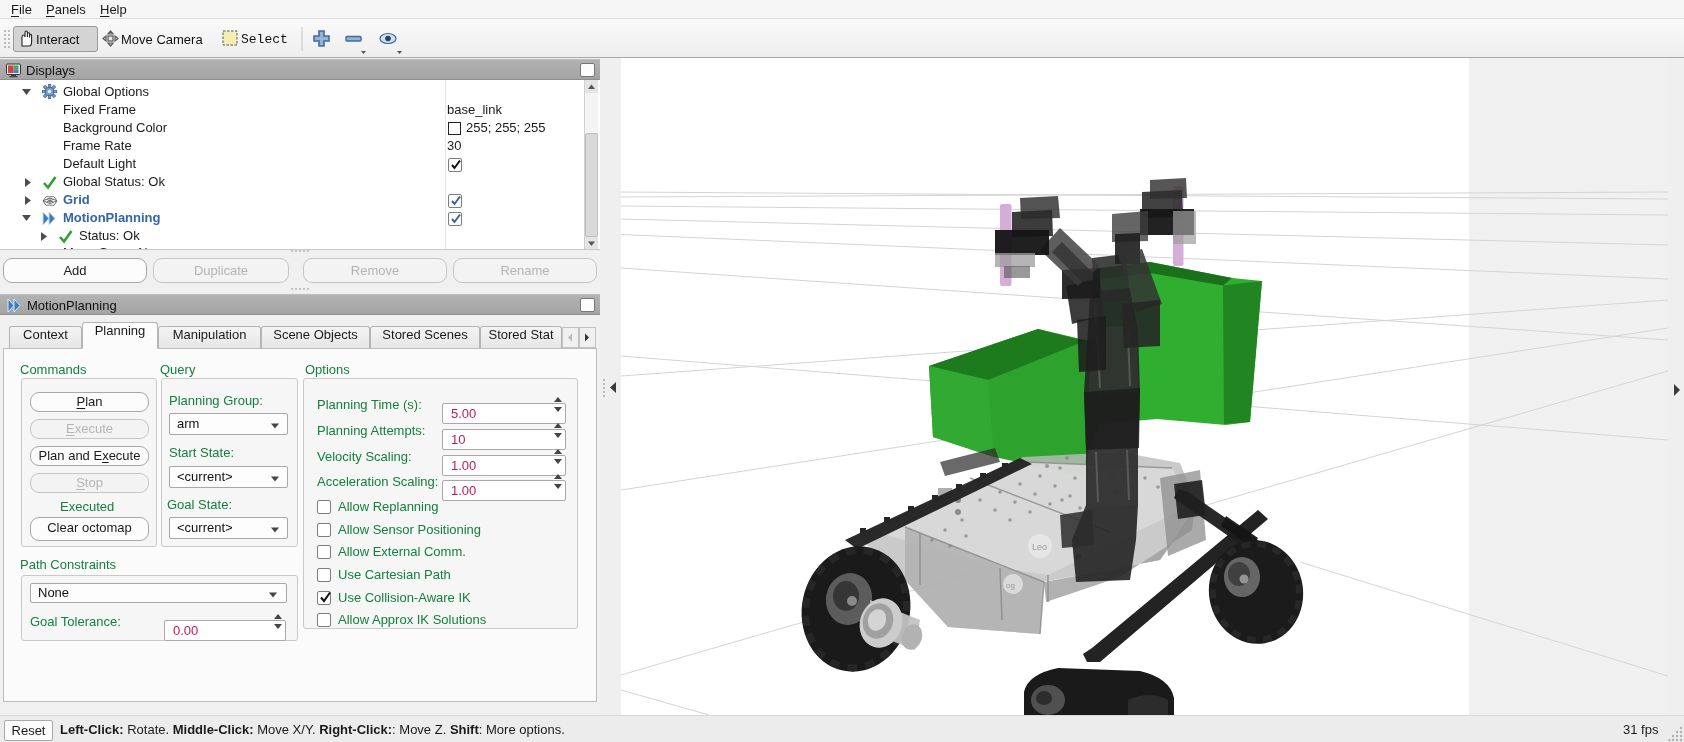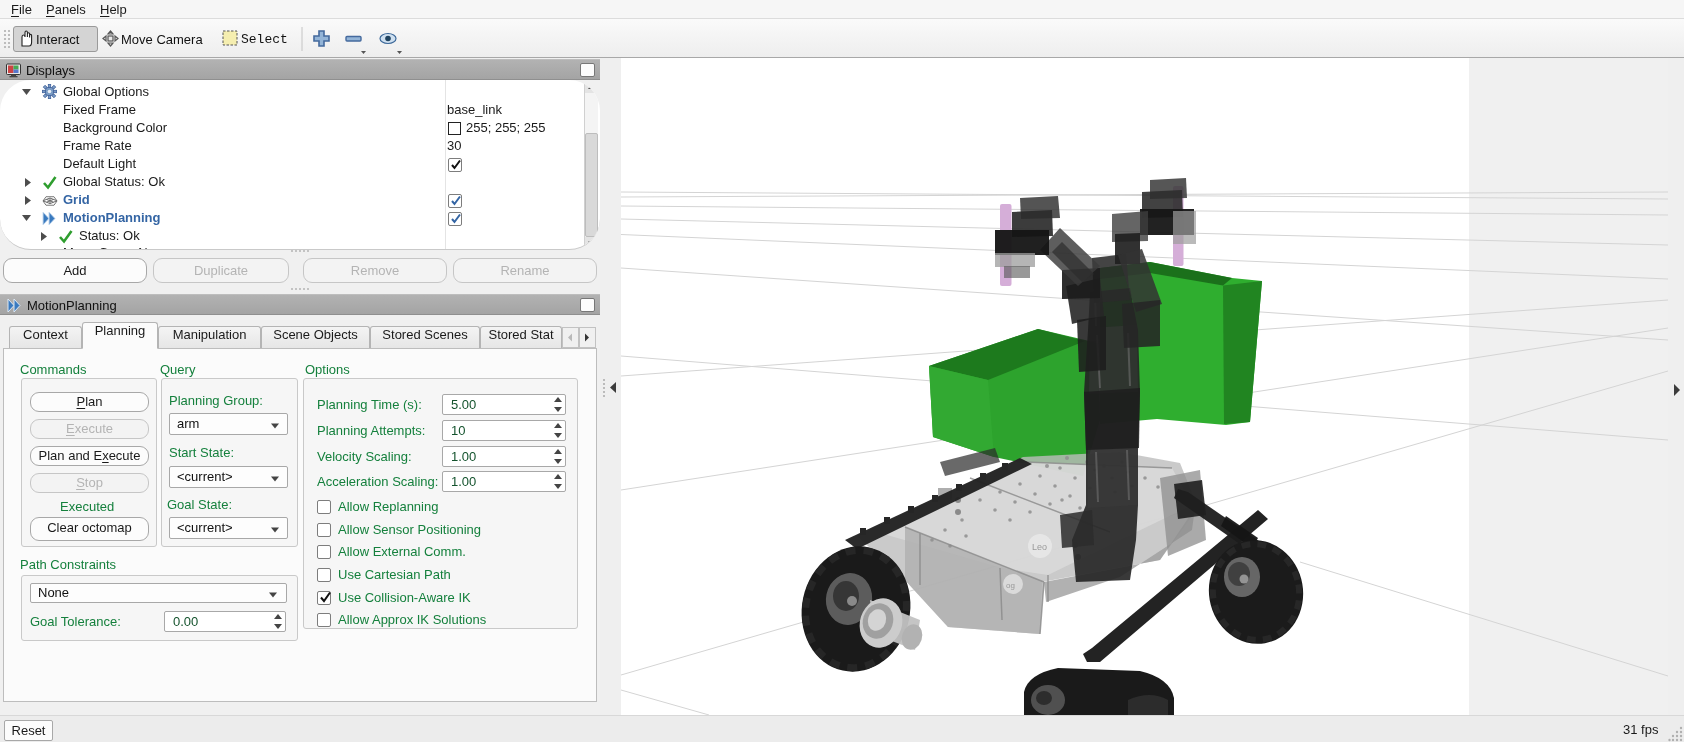--- a/index.html
+++ b/index.html
@@ -11,21 +11,21 @@
 .tbtext { font-size:13px; color:#111; }
 #btn-interact { position:absolute; left:13px; top:7px; width:85px; height:26px; background:#d4d4d4; border:1px solid #9a9a9a; border-radius:3px; }
 .ttl { background:linear-gradient(#b2b2b2,#a4a4a4); border-top:1px solid #bdbdbd; border-bottom:1px solid #8f8f8f; font-size:13px; color:#111; }
 .floatbox { position:absolute; width:15px; height:14px; background:#fcfcfc; border:1px solid #777; border-radius:2px; }
 .btn { position:absolute; background:#fcfcfc; border:1px solid #a8a8a8; border-radius:9px; font-size:13px; color:#1a1a1a; text-align:center; }
 .btn.dis { background:#f3f3f3; border-color:#c6c6c6; color:#b4b4b4; }
 .treelabel { position:absolute; font-size:13px; color:#1a1a1a; white-space:nowrap; }
 .blue { color:#3465a4; font-weight:bold; }
 .cb { position:absolute; width:14px; height:14px; background:#fff; border:1px solid #7d7d7d; border-radius:2px; }
 .combo { position:absolute; background:#fdfdfd; border:1px solid #a8a8a8; border-radius:2px; font-size:13px; color:#111; white-space:nowrap; }
-.spin { position:absolute; background:#fff; border:1px solid #a8a8a8; border-radius:2px; font-size:13px; color:#14532d; }
+.spin { position:absolute; background:#fff; border:1px solid #a8a8a8; border-radius:2px; font-size:13px; color:#be185d;margin-top:9px; }
 .gbox { position:absolute; background:#f6f6f6; border:1px solid #c9c9c9; border-radius:3px; }
 .glabel { position:absolute; font-size:13px; color:#15803d; white-space:nowrap; }
 .tab { position:absolute; top:326px; height:22px; background:linear-gradient(#f4f4f4,#e6e6e6); border:1px solid #b4b4b4; border-bottom:none; border-radius:3px 3px 0 0; font-size:13px; color:#1a1a1a; text-align:center; }
 #statusbar { left:0; top:715px; width:1684px; height:27px; background:#ececec; border-top:1px solid #d8d8d8; font-size:13px; color:#1a1a1a; }
 u { text-decoration-thickness:1px; text-underline-offset:2px; }
 </style>
 </head>
 <body>
 
 <div class="abs" id="menubar">
@@ -84,21 +84,21 @@
     <rect x="0.5" y="1" width="14" height="10.5" rx="1" fill="#e8e8e8" stroke="#333" stroke-width="1"></rect>
     <rect x="2" y="2.5" width="5.5" height="7.5" fill="#cc4444"></rect>
     <rect x="7.5" y="2.5" width="5" height="4" fill="#44aa55"></rect>
     <rect x="7.5" y="6.5" width="5" height="3.5" fill="#5577cc"></rect>
     <rect x="5" y="11.5" width="5" height="1.5" fill="#444"></rect>
       <rect x="3.5" y="13" width="8" height="1.3" fill="#444"></rect>
   </svg>
   <span class="abs" style="left:26px;top:3px;">Displays</span>
   <div class="floatbox" style="left:580px;top:3px;"></div>
 </div>
-<div class="abs" id="tree" style="left:0;top:80px;width:600px;height:170px;background:#fff;border-bottom:1px solid #c9c9c9;overflow:hidden;border-radius:31px;">
+<div class="abs" id="tree" style="left:0;top:80px;width:600px;height:170px;background:#fff;border-bottom:1px solid #c9c9c9;overflow:hidden;">
   <div class="abs" style="left:445px;top:0;width:1px;height:170px;background:#e4e4e4;"></div>
 
   <svg class="abs" style="left:22px;top:8px;" width="10" height="8">
       <path d="M0 1 L9 1 L4.5 7 Z" fill="#4d4d4d"></path>
     </svg>
   <svg class="abs" style="left:42px;top:4px;" width="15" height="15" viewBox="0 0 15 15">
     <circle cx="7.5" cy="7.5" r="4.4" fill="#7a9cc4" stroke="#41629c" stroke-width="1"></circle>
     <g fill="#7a9cc4" stroke="#41629c" stroke-width="0.8">
       <rect x="6.3" y="0.4" width="2.4" height="3"></rect>
         <rect x="6.3" y="11.6" width="2.4" height="3"></rect>
@@ -531,20 +531,21 @@
     <polygon points="1112,214 1148,211 1148,241 1112,242" fill="#3e3e3e" opacity="0.8"></polygon>
     <polygon points="1115,234 1140,233 1140,264 1115,264" fill="#202020" opacity="0.92"></polygon>
     <polygon points="1118,255 1142,249 1162,304 1136,312" fill="#333" opacity="0.85"></polygon>
     <polygon points="1122,304 1160,300 1160,346 1124,348" fill="#262626" opacity="0.88"></polygon>
   </g>
 </svg>
 </div>
 
 <div class="abs" id="statusbar">
   <div class="btn" style="left:4px;top:4px;width:49px;height:21px;line-height:19px;border-radius:2px;">Reset</div>
+  <span class="abs" style="left:60px;top:6px;"><b>Left-Click:</b> Rotate. <b>Middle-Click:</b> Move X/Y. <b>Right-Click:</b>: Move Z. <b>Shift</b>: More options.</span>
   <span class="abs" style="left:1623px;top:6px;">31 fps</span>
   <svg class="abs" style="left:1668px;top:10px;" width="16" height="17">
     <g fill="#b0b0b0">
         <circle cx="13" cy="2" r="1.2"></circle>
         <circle cx="9" cy="6" r="1.2"></circle>
         <circle cx="13" cy="6" r="1.2"></circle>
         <circle cx="5" cy="10" r="1.2"></circle>
         <circle cx="9" cy="10" r="1.2"></circle>
         <circle cx="13" cy="10" r="1.2"></circle>
         <circle cx="1.5" cy="14" r="1.2"></circle>

